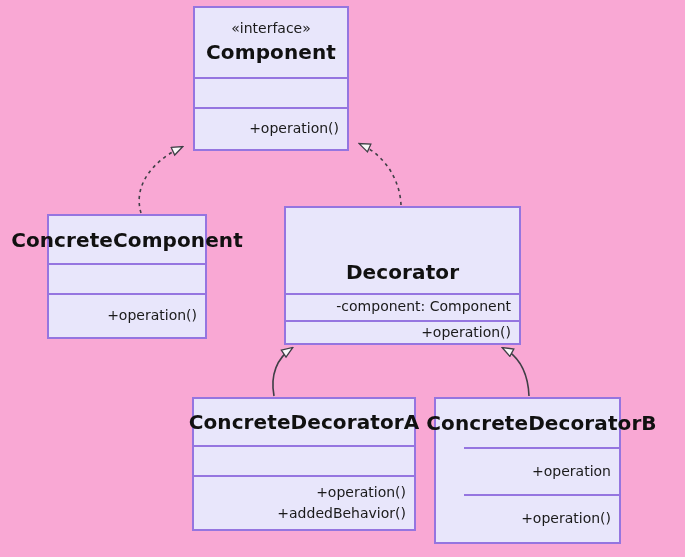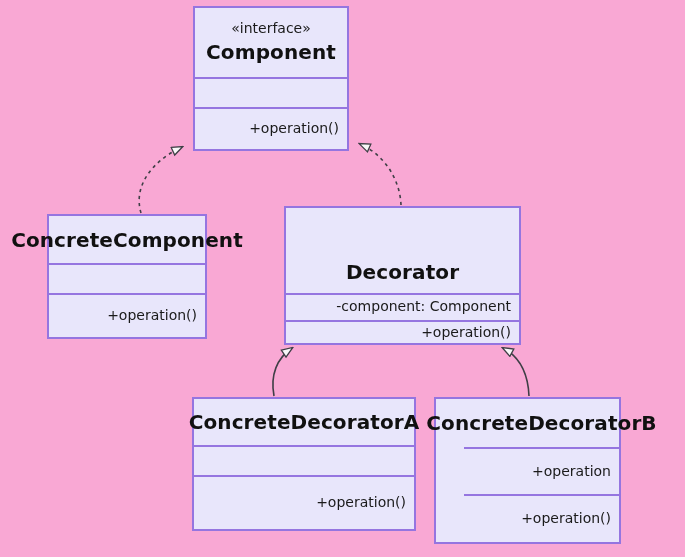--- a/index.html
+++ b/index.html
@@ -142,20 +142,21 @@
     </div>
   </div>
 
   <div class="uml-class" style="left:164px; top:397px; width:224px; height:134px;margin-left:28px;">
     <div class="compartment cmp-header" style="height:46px;">
       <div class="class-name">ConcreteDecoratorA</div>
     </div>
     <div class="compartment cmp-members cmp-empty" style="height:30px;"></div>
     <div class="compartment cmp-members" style="flex:1 1 auto;">
       <div class="member">+operation()</div>
+      <div class="member">+addedBehavior()</div>
     </div>
   </div>
 
   <div class="uml-class" style="left:434px; top:397px; width:187px; height:147px;padding-left:28px;">
     <div class="compartment cmp-header" style="height:48px;">
       <div class="class-name">ConcreteDecoratorB</div>
     </div>
     <div class="compartment cmp-members" style="height:47px;">
       <div class="member">+operation</div>
     </div>

